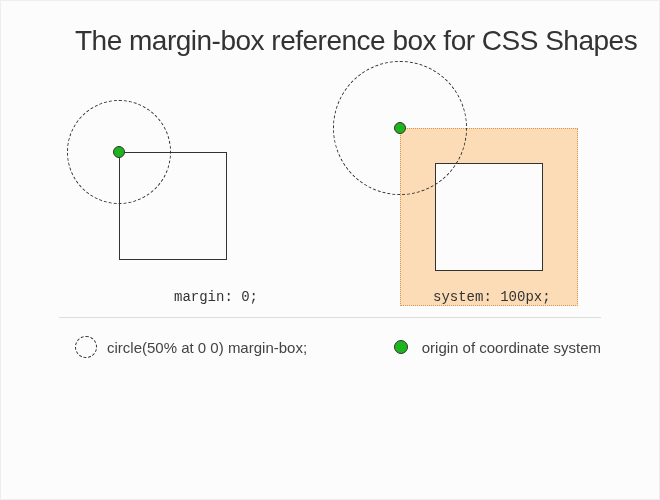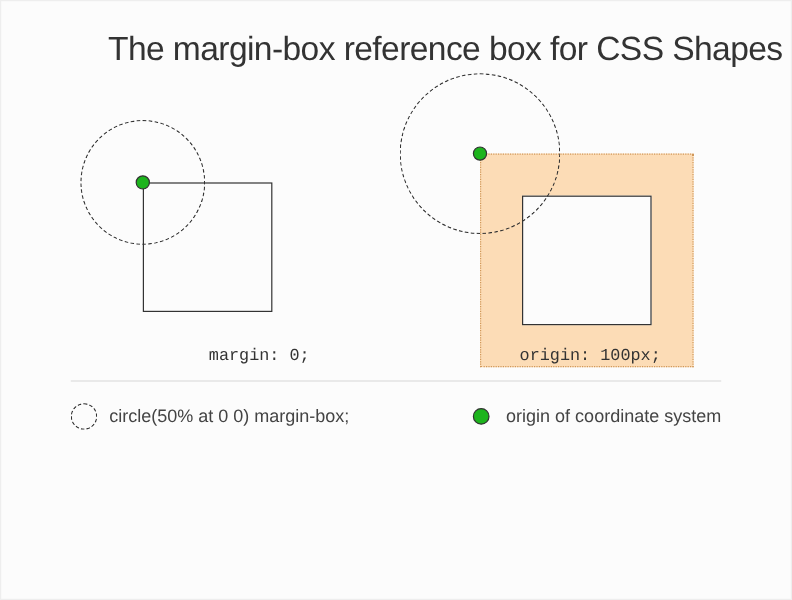--- a/index.html
+++ b/index.html
@@ -13,21 +13,20 @@
     color: #333;
     position: relative;
   }
   .title {
     font-size: 28px;
     font-weight: 300;
     letter-spacing: -0.5px;
     text-align: left;
     padding: 24px 0 0 74px;
     font-family: "Segoe UI Light", "Helvetica Neue", Arial, sans-serif;
-    margin-left: 15px;
   }
   .stage {
     position: relative;
     width: 100%;
     height: 260px;
   }
   
   .fig1-el {
     position: absolute;
     left: 118px; top: 95px;
@@ -87,21 +86,21 @@
     color: #333;
   }
   .cap1 { left: 128px; top: 232px; padding-left: 45px; }
   .cap2 { left: 432px; top: 232px; }
   .divider {
     margin: 0 58px;
     border: none;
     border-top: 1px solid #ddd;
   }
   .legend {
-    padding: 18px 58px 0 58px;
+    padding: 18px 58px 0 74px;
   }
   .legend-row {
     display: flex;
     align-items: center;
     gap: 12px;
     margin-bottom: 16px;
   }
   .legend-item {
     display: flex;
     align-items: center;
@@ -146,21 +145,21 @@
   <div class="fig1-el"></div>
   <div class="fig1-circle"></div>
   <div class="fig1-origin"></div>
 
   <div class="fig2-mbox"></div>
   <div class="fig2-el"></div>
   <div class="fig2-circle"></div>
   <div class="fig2-origin"></div>
 
   <div class="caption cap1">margin: 0;</div>
-  <div class="caption cap2">origin: 100px;</div>
+  <div class="caption cap2">system: 100px;</div>
 </div>
 
 <hr class="divider">
 
 <div class="legend">
   <div class="legend-row">
     <div class="legend-item">
       <span class="sw-circle"></span>
       <span>circle(50% at 0 0) margin-box;</span>
     </div>

